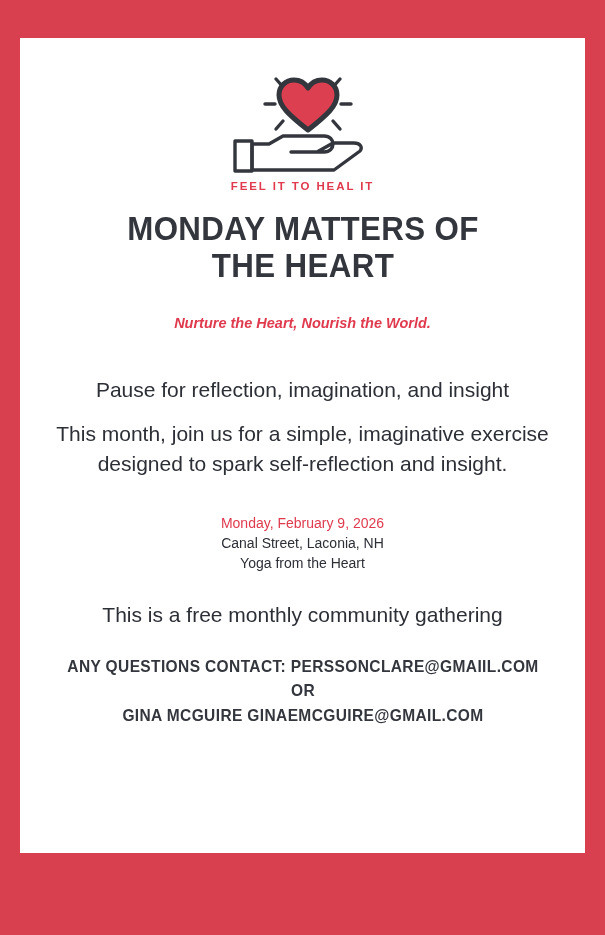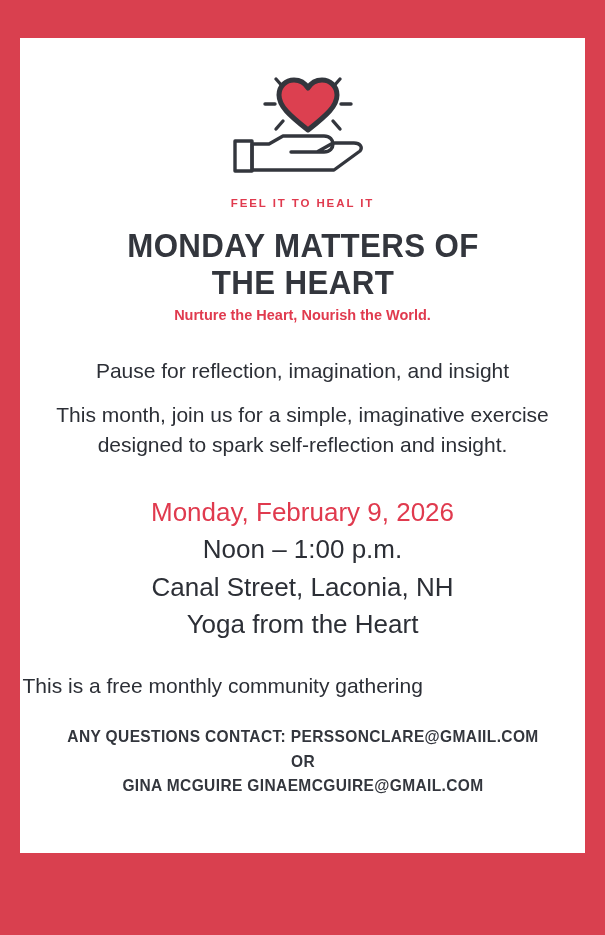--- a/index.html
+++ b/index.html
@@ -40,21 +40,21 @@
     width:200px;
     height:128px;
     display:flex;
     align-items:center;
     justify-content:center;
   }
   .icon-wrap svg { display:block; }
 
   
   .eyebrow {
-    margin-top:17px;
+    margin-top:0;
     color:#E03A4E;
     font-size:11.5px;
     font-weight:bold;
     letter-spacing:1.9px;
     text-transform:uppercase;
     font-family:"Liberation Sans", sans-serif;
   }
 
   
   .title {
@@ -66,32 +66,33 @@
     font-size:34px;
     font-weight:bold;
     line-height:1.08;
     letter-spacing:0.4px;
     text-transform:uppercase;
     transform:scaleX(0.92);
   }
 
   
   .tagline {
-    margin-top:6px;
+    margin-top:31px;
     width:300px;
     text-align:center;
     color:#E03A4E;
     font-size:14.5px;
     font-weight:bold;
     line-height:1.35;
+    font-style:italic;
   }
 
   
   .lede {
-    margin-top:31px;
+    margin-top:42px;
     width:560px;
     text-align:center;
     color:#2C2F36;
     font-size:21px;
     font-weight:normal;
     line-height:1.3;
   }
 
   .para {
     margin-top:16px;
@@ -101,30 +102,30 @@
     font-size:21px;
     line-height:1.42;
   }
 
   
   .details {
     margin-top:34px;
     width:500px;
     text-align:center;
     color:#2C2F36;
-    font-size:26px;
+    font-size:14px;
     line-height:1.44;
   }
   .details .date { color:#E03A4E; }
 
   
   .freeline {
     margin-top:28px;
     width:560px;
-    text-align:left;
+    text-align:center;
     color:#2C2F36;
     font-size:21px;
     line-height:1.3;
   }
 
   
   .contact {
     margin-top:25px;
     width:520px;
     text-align:center;
@@ -168,21 +169,20 @@
     <h1 class="title">MONDAY MATTERS OF THE HEART</h1>
 
     <div class="tagline">Nurture the Heart, Nourish the World.</div>
 
     <div class="lede">Pause for reflection, imagination, and insight</div>
 
     <div class="para">This month, join us for a simple, imaginative exercise designed to spark self-reflection and insight.</div>
 
     <div class="details">
       <div class="date">Monday, February 9, 2026</div>
-      <div>Noon – 1:00 p.m.</div>
       <div>Canal Street, Laconia, NH</div>
       <div>Yoga from the Heart</div>
     </div>
 
     <div class="freeline">This is a free monthly community gathering</div>
 
     <div class="contact">
       <div>ANY QUESTIONS CONTACT: PERSSONCLARE@GMAIIL.COM OR</div>
       <div>GINA MCGUIRE GINAEMCGUIRE@GMAIL.COM</div>
     </div>

